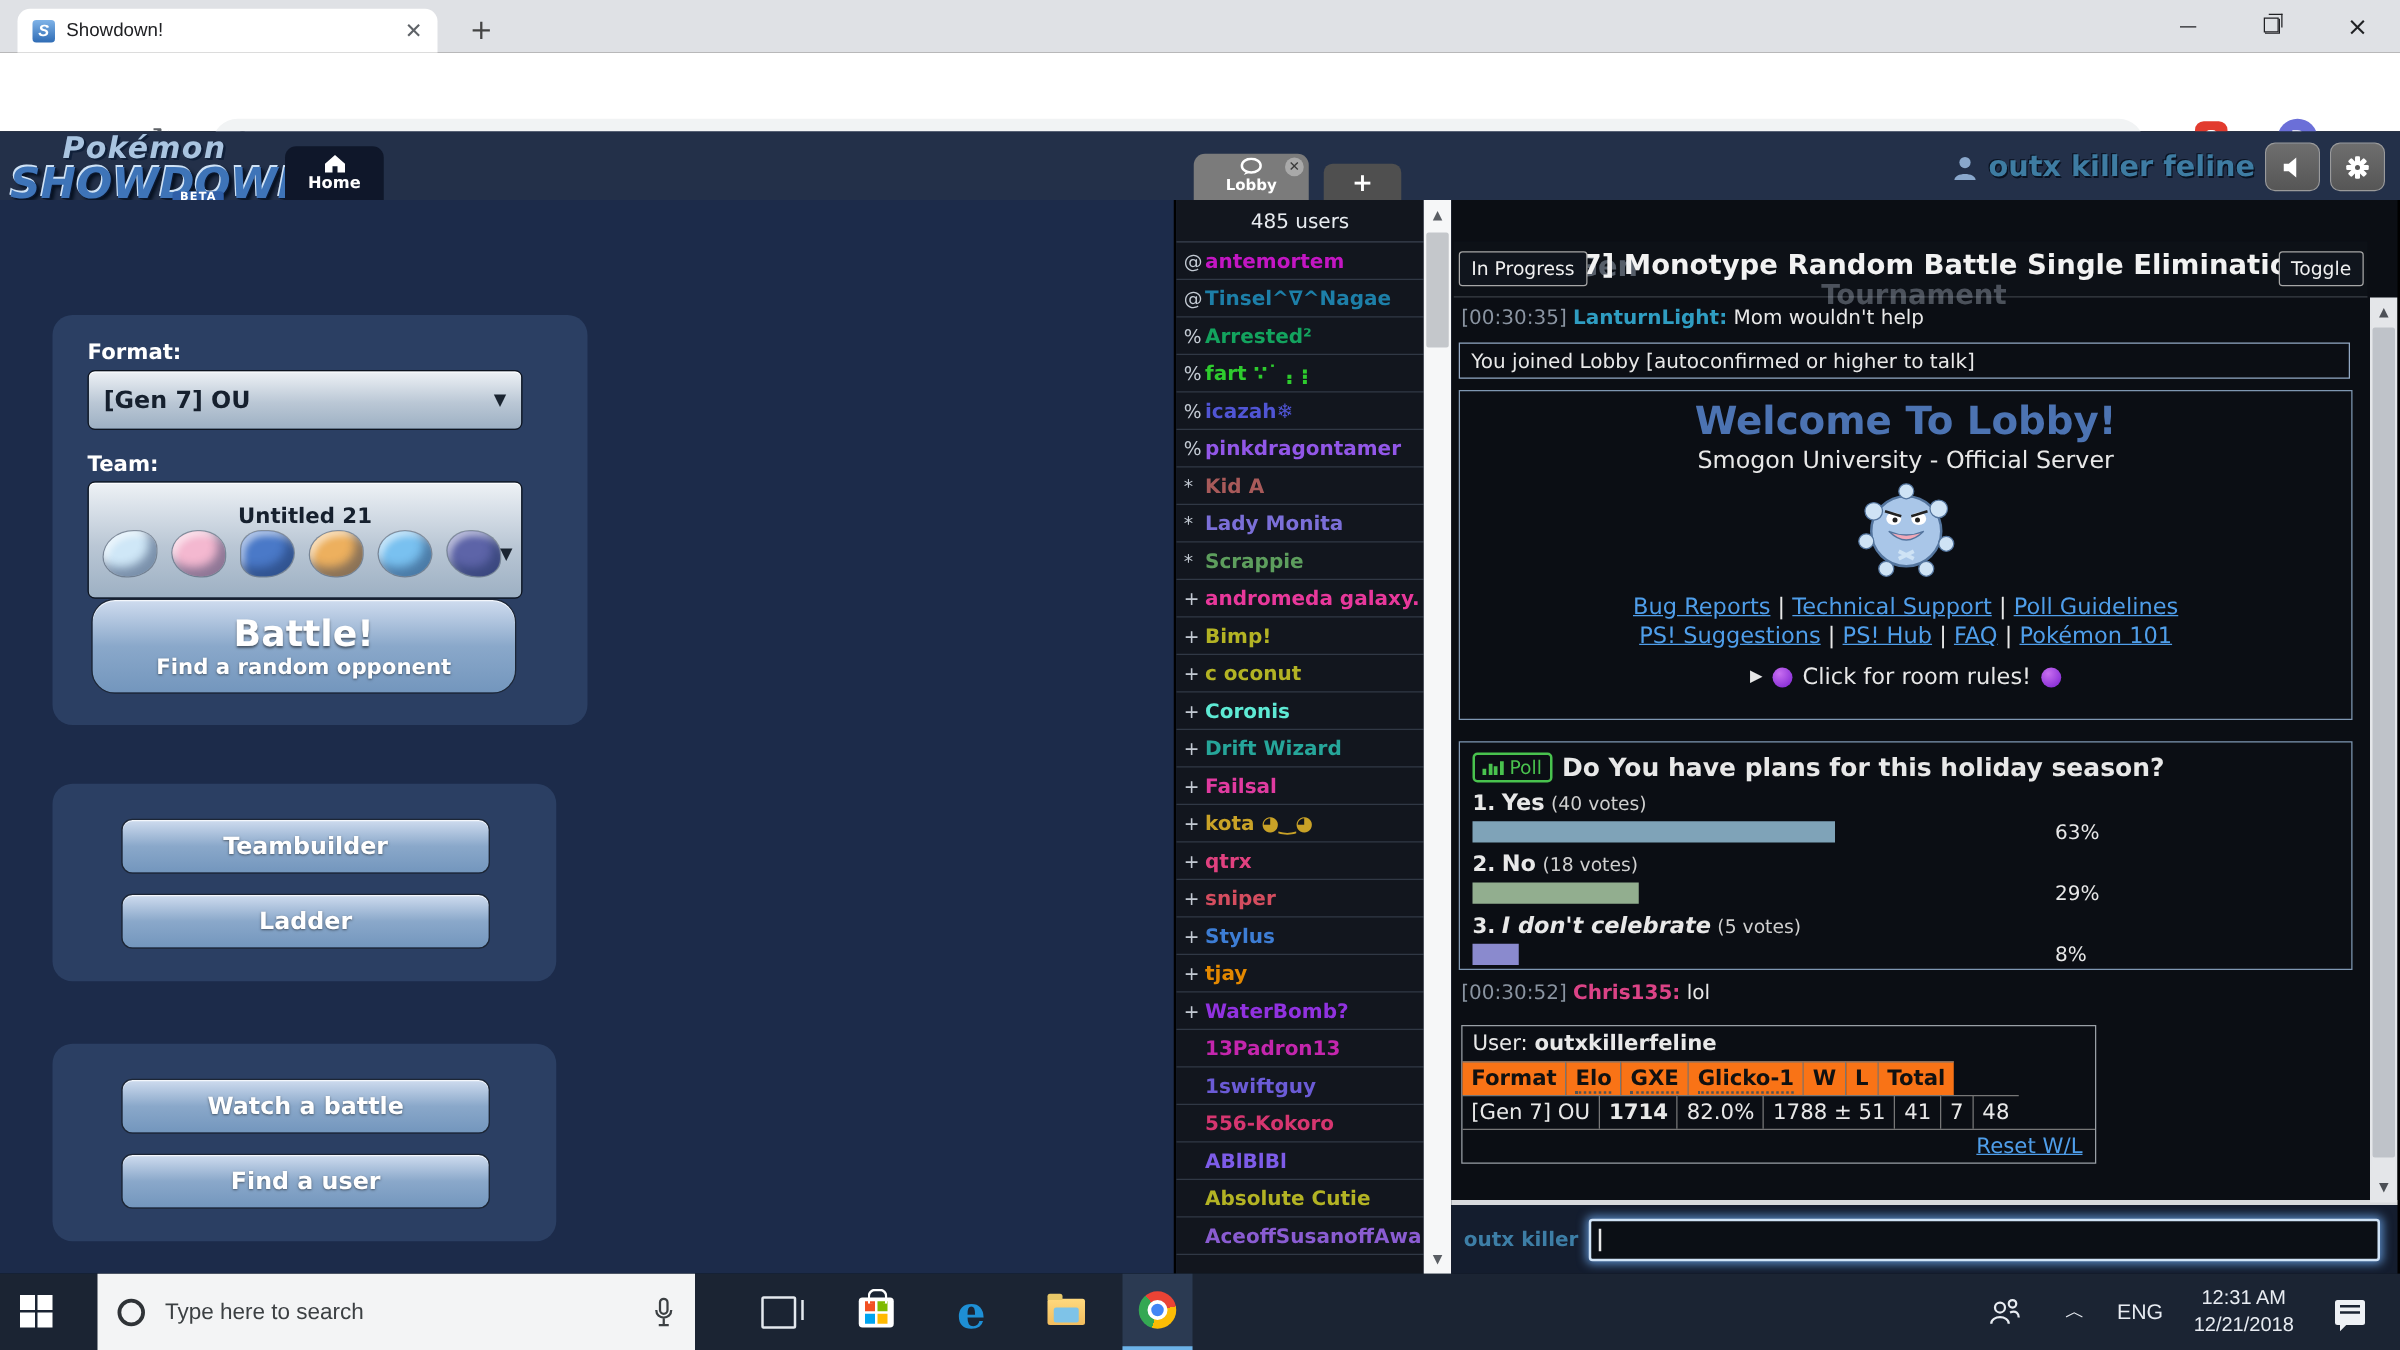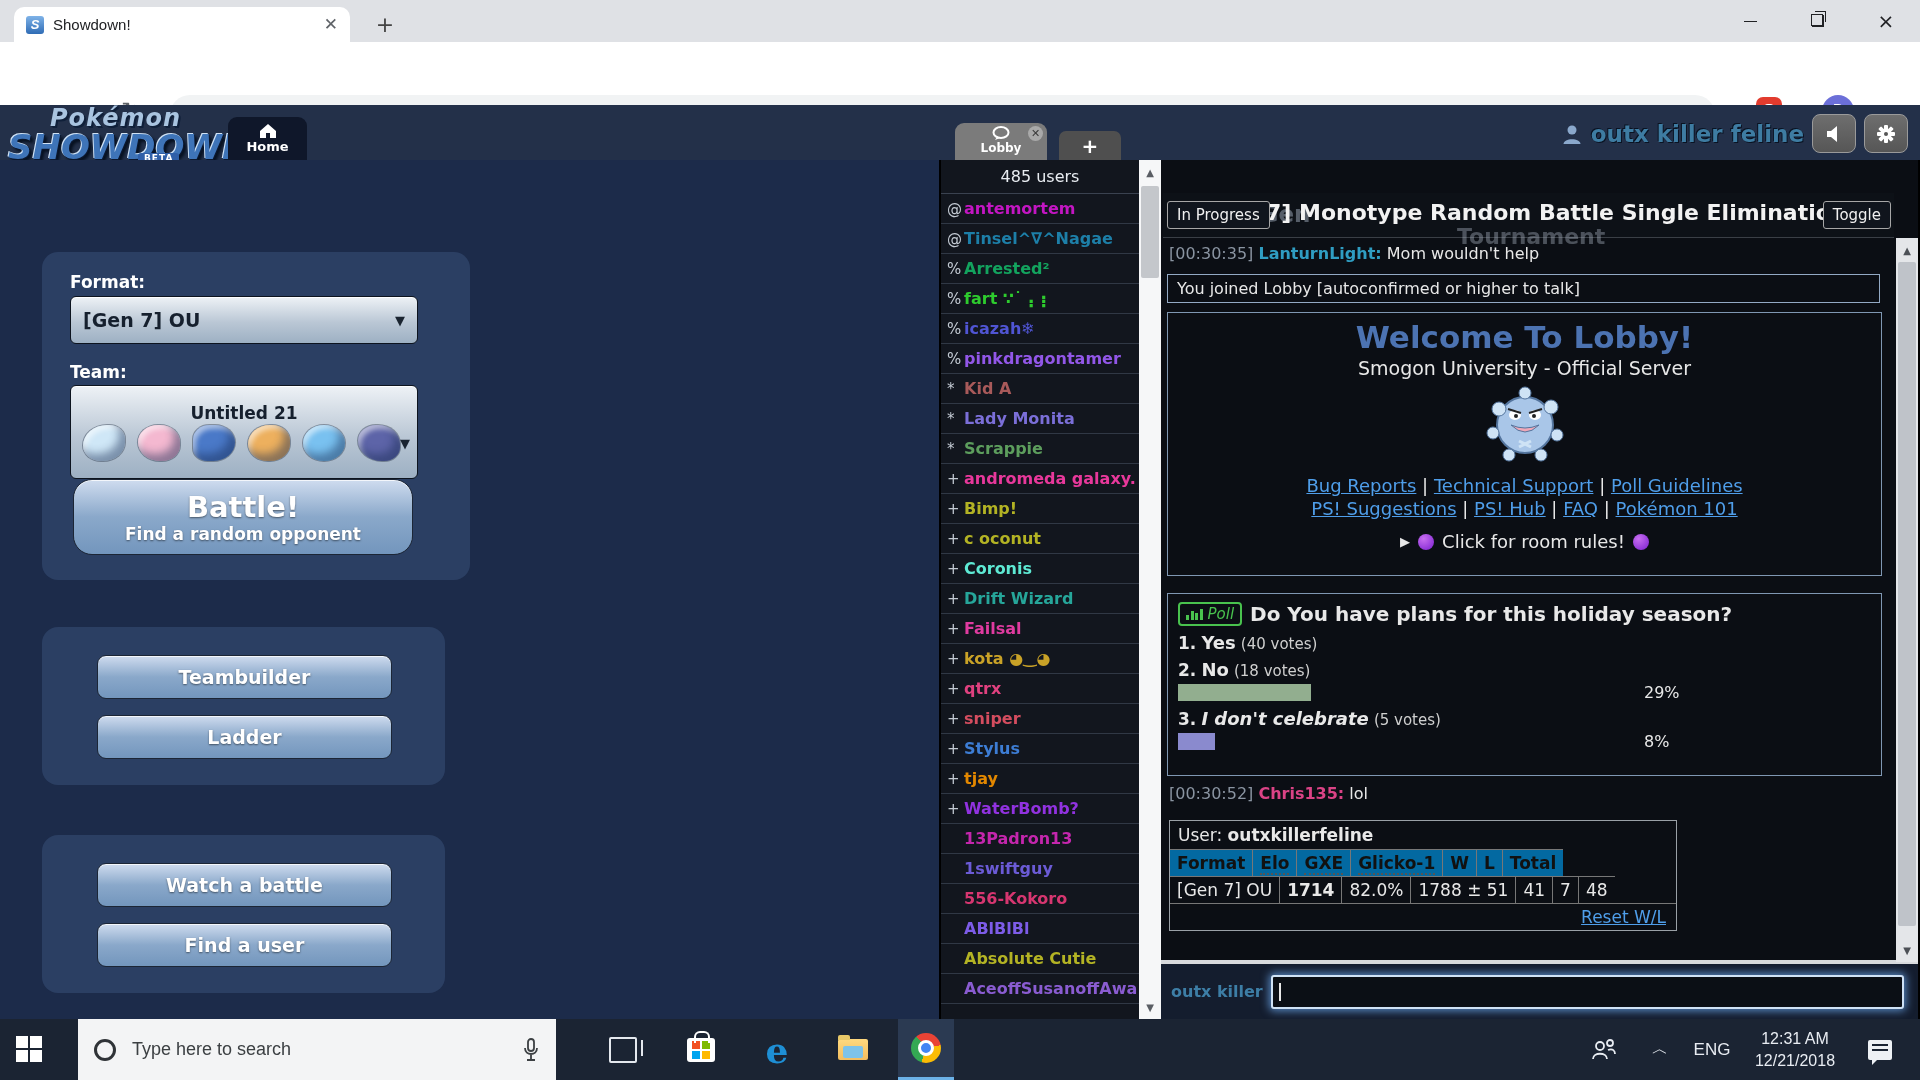--- a/index.html
+++ b/index.html
@@ -103,41 +103,41 @@
   .w-sub{font-size:19px;margin-top:2px;}
   .koffing{margin:2px auto 0;}
   .linkrow{display:block;font-size:18px;margin-top:2px;}
   .linkrow a{color:#4f9eea;}
   .li-sep:not(:last-child):after{content:" | ";color:#e8e8e8;}
   .rulesrow{margin-top:12px;font-size:18px;display:flex;align-items:center;justify-content:center;gap:8px;}
   .playarrow{font-size:13px;color:#e8e8e8;}
   .imp{width:16px;height:16px;border-radius:50%;background:radial-gradient(circle at 35% 30%,#c86ef0,#7a1fd0);display:inline-block;}
   .pollbox{position:absolute;left:6px;top:433px;width:715px;height:183px;border:1px solid #7f97b2;box-sizing:border-box;padding:8px 10px;}
   .pollhead{display:flex;align-items:center;gap:8px;}
-  .pollbadge{border:2px solid #49c24e;border-radius:4px;color:#49c24e;font-size:15px;display:flex;align-items:center;gap:5px;padding:1px 6px;font-style:italic;}
+  .pollbadge{border:2px solid #49c24e;border-radius:4px;color:#49c24e;font-size:15px;display:flex;align-items:center;gap:5px;padding:1px 6px;}
   .bars{display:flex;align-items:flex-end;gap:1.5px;height:11px;}
   .bars i{width:3px;background:#49c24e;display:inline-block;}
   .pollq{font-size:20px;font-weight:bold;}
   .popt{margin-top:6px;}
   .poptline{font-size:16px;}
   .poptnum{font-size:17px;font-weight:bold;}
   .poptlabel{font-size:18px;font-weight:bold;}
   .it{font-style:italic;}
   .povotes{color:#cfcfcf;font-size:15px;}
   .barrow{display:flex;align-items:center;gap:6px;margin-top:3px;}
   .pbar{height:17px;}
   .ppct{font-size:16px;}
   .barwrap{width:460px;flex:0 0 auto;display:flex;}
   .pbar{display:inline-block;}
   .statsbox{position:absolute;left:8px;top:660px;width:508px;border:1px solid #9aa0a6;box-sizing:border-box;font-size:17px;}
   .srow{display:flex;}
   .scell{padding:3px 7px;box-sizing:border-box;border-right:1px solid #777;border-top:1px solid #777;overflow:hidden;white-space:nowrap;}
   .scell:last-child{border-right:none;}
   .s-title{padding:4px 8px;}
-  .s-h{background:#0369a1;color:#111;font-weight:bold;}
+  .s-h{background:#f97316;color:#111;font-weight:bold;}
   .abbr{border-bottom:2px dotted #555;}
   .b{font-weight:bold;}
   .sfoot{border-top:1px solid #777;text-align:right;padding:3px 10px;}
   .sfoot a{color:#4f9eea;font-size:17px;}
   .chatdivider{position:absolute;left:0;top:800px;width:759px;height:4px;background:#d8dadd;}
   .inputrow{position:absolute;left:0;top:804px;width:759px;height:55px;background:#141d2e;display:flex;align-items:center;padding:0 10px;box-sizing:border-box;gap:8px;}
   .inputlabel{color:#3d7ea6;font-weight:bold;font-size:16px;white-space:nowrap;overflow:hidden;max-width:92px;flex:0 0 auto;}
   .chatinput{flex:1;height:30px;background:#0b0f15;border:2px solid #cfe2f5;border-radius:3px;box-shadow:0 0 8px 2px rgba(110,170,240,.75);display:flex;align-items:center;padding-left:6px;margin-right:6px;}
   .caretline{width:1.5px;height:18px;background:#e8e8e8;}
   .chatscroll{position:absolute;left:735px;top:78px;width:22px;height:724px;background:#e4e6e9;}
@@ -519,20 +519,26 @@
           <span class="pollq">Do You have plans for this holiday season?</span>
         </div>
         <div>
 
             <div class="popt">
               <div class="poptline">
                 <span class="poptnum">1.</span>
                 <span class="poptlabel">Yes</span>
                 <span class="povotes">(40 votes)</span>
               </div>
+              <div class="barrow">
+                <span class="barwrap">
+                  <span class="pbar" style="width: 63%; background: rgb(127, 163, 184);">&nbsp;</span>
+                </span>
+                <span class="ppct">63%</span>
+              </div>
             </div>
 
             <div class="popt">
               <div class="poptline">
                 <span class="poptnum">2.</span>
                 <span class="poptlabel">No</span>
                 <span class="povotes">(18 votes)</span>
               </div>
               <div class="barrow">
                 <span class="barwrap">

